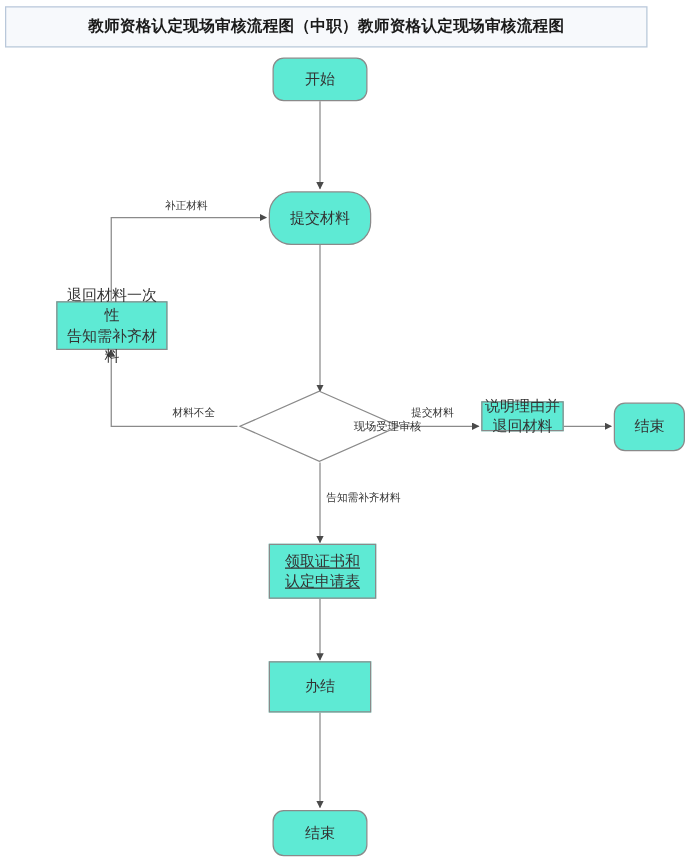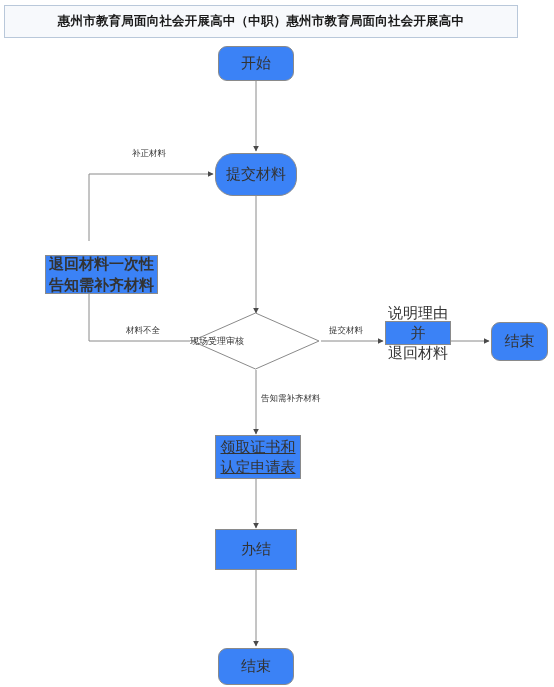--- a/index.html
+++ b/index.html
@@ -37,28 +37,28 @@
   #title-banner .title-text {
     font-size: 12.5px;
     font-weight: bold;
     color: #1a1a1a;
     letter-spacing: 0.2px;
     white-space: nowrap;
   }
   .node {
     position: absolute;
     box-sizing: border-box;
-    background: #3b82f6;
+    background: #5eead4;
     border: 1px solid #8a8a8a;
     display: flex;
     align-items: center;
     justify-content: center;
     text-align: center;
     color: #333333;
-    font-size: 15px;
+    font-size: 12px;
     line-height: 1.35;
   }
   .node.rounded {
     border-radius: 9px;
   }
   .node .node-text {
     display: block;
     white-space: pre-line;
     padding: 0 2px;
   }
@@ -75,21 +75,21 @@
     fill: none;
   }
   svg .arrowhead {
     fill: #4a4a4a;
   }
 </style>
 </head>
 <body>
 
 <div id="title-banner">
-  <span class="title-text">惠州市教育局面向社会开展高中（中职）惠州市教育局面向社会开展高中</span>
+  <span class="title-text">教师资格认定现场审核流程图（中职）教师资格认定现场审核流程图</span>
 </div>
 
 <svg id="canvas" xmlns="http://www.w3.org/2000/svg">
   <defs>
     <marker id="arrow" viewBox="0 0 10 10" refX="9" refY="5" markerWidth="6" markerHeight="6" orient="auto-start-reverse">
       <path d="M 0 0 L 10 5 L 0 10 z" class="arrowhead"></path>
     </marker>
   </defs>
 
   <line class="lnk" x1="256" y1="81" x2="256" y2="151" marker-end="url(#arrow)"></line>
@@ -112,30 +112,30 @@
 </svg>
 
 <div class="node rounded" style="left:218px; top:46px; width:76px; height:35px;">
   <span class="node-text">开始</span>
 </div>
 
 <div class="node" style="left:215px; top:153px; width:82px; height:43px;border-radius:18px;">
   <span class="node-text">提交材料</span>
 </div>
 
-<div class="node" style="left:45px; top:255px; width:113px; height:39px;font-weight:bold;">
+<div class="node" style="left:45px; top:241px; width:89px; height:39px;">
   <span class="node-text">退回材料一次性
 告知需补齐材料</span>
 </div>
 
 <div style="position:absolute; left:190px; top:311px; width:131px; height:60px;">
   <svg width="131" height="60" viewBox="0 0 131 60" xmlns="http://www.w3.org/2000/svg">
     <polygon points="65.5,2 129,30 65.5,58 2,30" fill="#ffffff" stroke="#8a8a8a" stroke-width="1"></polygon>
   </svg>
-  <div style="position:absolute; left:0; top:0; width:131px; height:60px; display:flex; align-items:center; justify-content:flex-start; font-size:9px; color:#333333;">
+  <div style="position:absolute; left:16px; top:0; width:131px; height:60px; display:flex; align-items:center; justify-content:flex-end; font-size:9px; color:#333333;">
     <span class="node-text">现场受理审核</span>
   </div>
 </div>
 
 <div class="node" style="left:385px; top:321px; width:66px; height:24px;">
   <span class="node-text">说明理由并
 退回材料</span>
 </div>
 
 <div class="node rounded" style="left:491px; top:322px; width:57px; height:39px;">
@@ -148,19 +148,19 @@
 </div>
 
 <div class="node" style="left:215px; top:529px; width:82px; height:41px;text-align:center;">
   <span class="node-text">办结</span>
 </div>
 
 <div class="node rounded" style="left:218px; top:648px; width:76px; height:37px;">
   <span class="node-text">结束</span>
 </div>
 
-<div class="edge-label" style="left:132px; top:148px;">补正材料</div>
+<div class="edge-label" style="left:132px; top:159px;">补正材料</div>
 
-<div class="edge-label" style="left:126px; top:325px;text-align:right;">材料不全</div>
+<div class="edge-label" style="left:138px; top:325px;text-align:right;">材料不全</div>
 
 <div class="edge-label" style="left:329px; top:325px;">提交材料</div>
 
 <div class="edge-label" style="left:261px; top:393px;">告知需补齐材料</div>
 
 </body></html>

